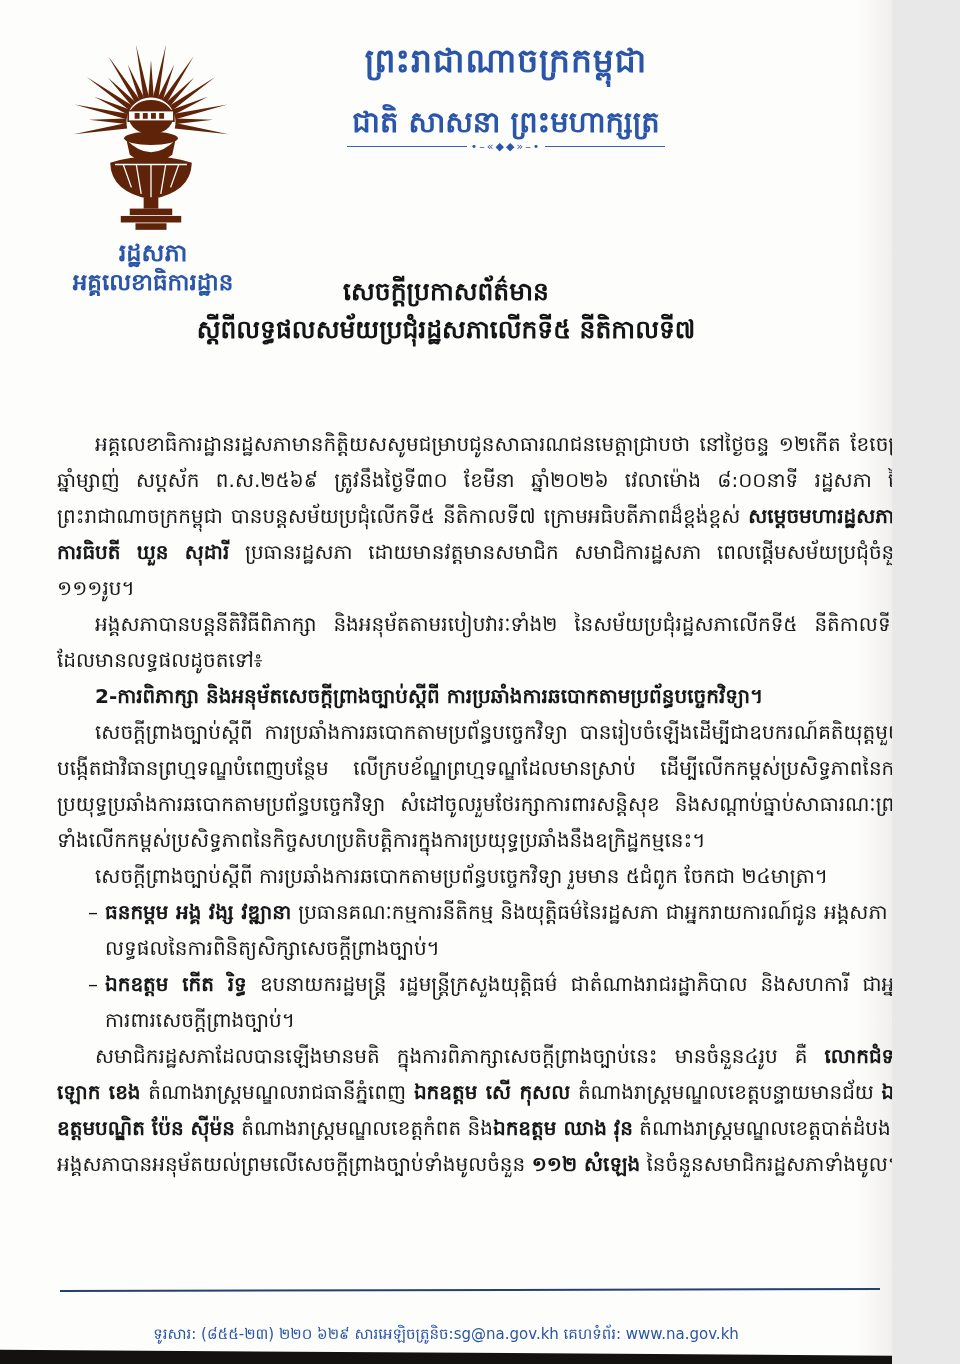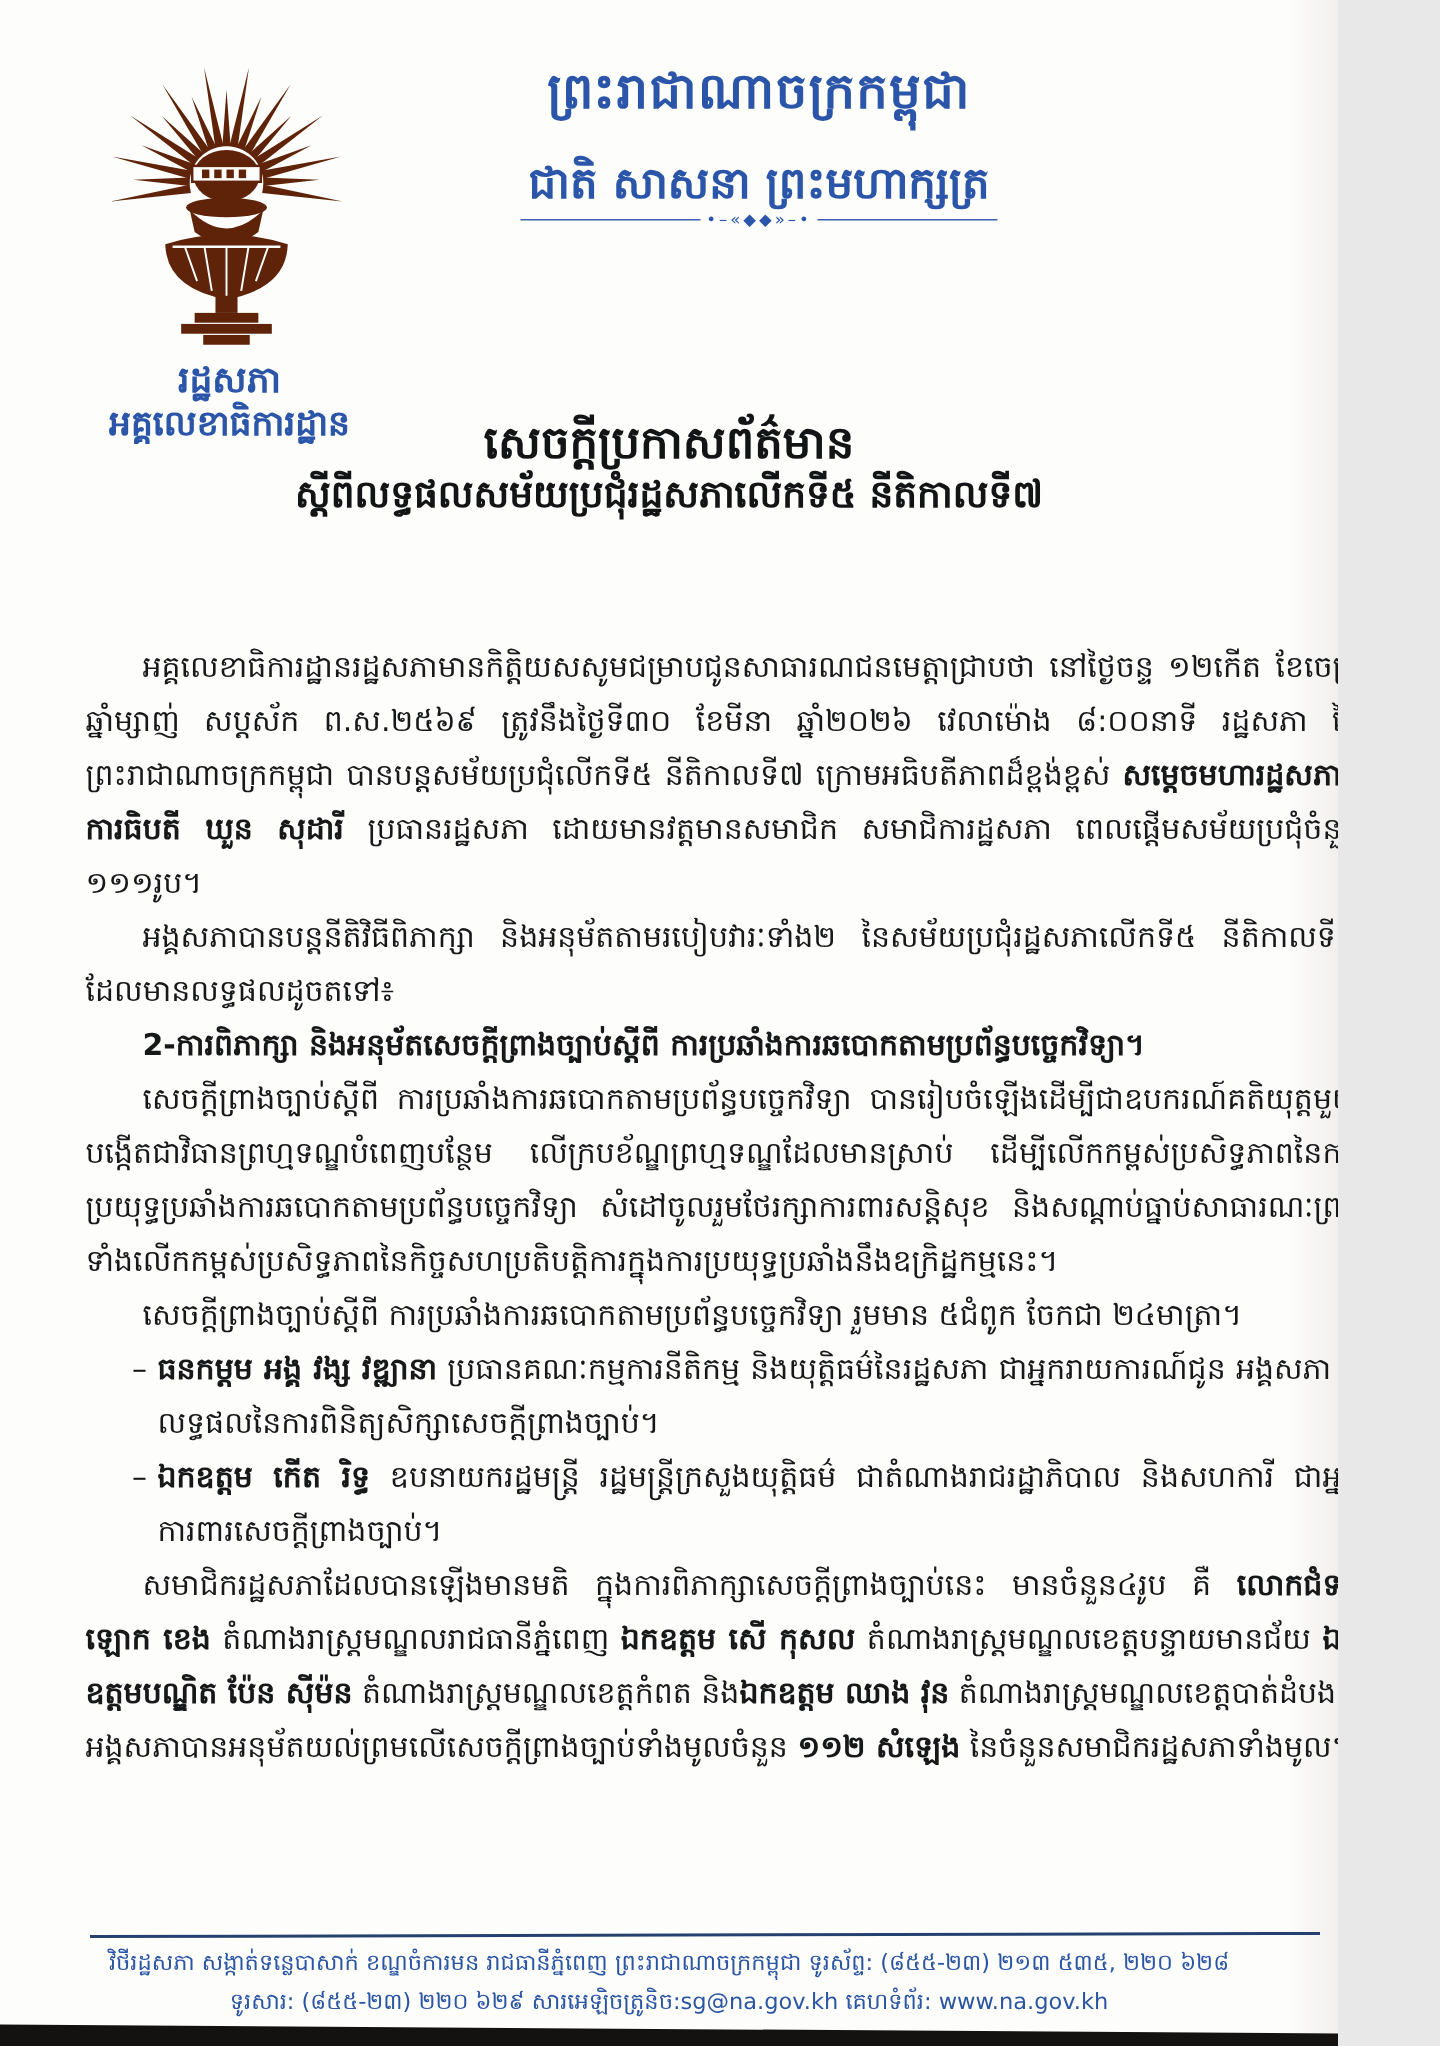--- a/index.html
+++ b/index.html
@@ -23,21 +23,21 @@
   }
   .hdr-divider .rule{width:120px;height:1px;background:#3a62ae;}
   .hdr-divider .orn{font-size:11px;letter-spacing:2px;padding:0 4px;line-height:1;}
   
   .emblem{position:absolute;left:58px;top:42px;width:186px;height:196px;}
   .org{position:absolute;left:30px;width:246px;text-align:center;font-weight:bold;color:#2a55a8;}
   .org-1{top:238px;font-size:24px;}
   .org-2{top:268px;font-size:23px;}
   
   .title-line{position:absolute;left:0;right:0;text-align:center;font-weight:bold;color:#131416;}
-  .title-1{top:276px;font-size:30px;}
+  .title-1{top:276px;font-size:25px;}
   .title-2{top:314px;font-size:25px;}
   .title-3{top:352px;font-size:24px;}
   
   .doc-body{
     position:absolute;top:392px;left:57px;width:850px;
     font-size:20px;line-height:36px;text-align:justify;color:#17181a;margin-top:34px;
   }
   .doc-body p{margin:0;}
   .para.indent{text-indent:38px;}
   .para.flush{text-indent:0;}
@@ -131,17 +131,16 @@
       <p class="para section"><span class="b">2-ការពិភាក្សា និងអនុម័តសេចក្តីព្រាងច្បាប់ស្តីពី ការប្រឆាំងការឆបោកតាមប្រព័ន្ធបច្ចេកវិទ្យា។</span></p>
       <p class="para indent"><span>សេចក្តីព្រាងច្បាប់ស្តីពី ការប្រឆាំងការឆបោកតាមប្រព័ន្ធបច្ចេកវិទ្យា បានរៀបចំឡើងដើម្បីជាឧបករណ៍គតិយុត្តមួយ បង្កើតជាវិធានព្រហ្មទណ្ឌបំពេញបន្ថែម លើក្របខ័ណ្ឌព្រហ្មទណ្ឌដែលមានស្រាប់ ដើម្បីលើកកម្ពស់ប្រសិទ្ធភាពនៃការប្រយុទ្ធប្រឆាំងការឆបោកតាមប្រព័ន្ធបច្ចេកវិទ្យា សំដៅចូលរួមថែរក្សាការពារសន្តិសុខ និងសណ្តាប់ធ្នាប់សាធារណៈព្រមទាំងលើកកម្ពស់ប្រសិទ្ធភាពនៃកិច្ចសហប្រតិបត្តិការក្នុងការប្រយុទ្ធប្រឆាំងនឹងឧក្រិដ្ឋកម្មនេះ។</span></p>
       <p class="para indent"><span>សេចក្តីព្រាងច្បាប់ស្តីពី ការប្រឆាំងការឆបោកតាមប្រព័ន្ធបច្ចេកវិទ្យា រួមមាន ៥ជំពូក ចែកជា ២៤មាត្រា។</span></p>
       <p class="para bullet"><span class="dash">–</span><span class="b">ធនកម្តម អង្គ វង្ស វឌ្ឍានា</span><span> ប្រធានគណៈកម្មការនីតិកម្ម និងយុត្តិធម៌នៃរដ្ឋសភា ជាអ្នករាយការណ៍ជូន អង្គសភា ពីលទ្ធផលនៃការពិនិត្យសិក្សាសេចក្តីព្រាងច្បាប់។</span></p>
       <p class="para bullet"><span class="dash">–</span><span class="b">ឯកឧត្តម កើត រិទ្ធ</span><span> ឧបនាយករដ្ឋមន្ត្រី រដ្ឋមន្ត្រីក្រសួងយុត្តិធម៌ ជាតំណាងរាជរដ្ឋាភិបាល និងសហការី ជាអ្នកការពារសេចក្តីព្រាងច្បាប់។</span></p>
       <p class="para indent"><span>សមាជិករដ្ឋសភាដែលបានឡើងមានមតិ ក្នុងការពិភាក្សាសេចក្តីព្រាងច្បាប់នេះ មានចំនួន៤រូប គឺ </span><span class="b">លោកជំទាវ ឡោក ខេង</span><span> តំណាងរាស្ត្រមណ្ឌលរាជធានីភ្នំពេញ </span><span class="b">ឯកឧត្តម សើ កុសល</span><span> តំណាងរាស្ត្រមណ្ឌលខេត្តបន្ទាយមានជ័យ </span><span class="b">ឯកឧត្តមបណ្ឌិត ប៉ែន ស៊ីម៉ន</span><span> តំណាងរាស្ត្រមណ្ឌលខេត្តកំពត និង</span><span class="b">ឯកឧត្តម ឈាង វុន</span><span> តំណាងរាស្ត្រមណ្ឌលខេត្តបាត់ដំបង។</span></p>
       <p class="para flush"><span>អង្គសភាបានអនុម័តយល់ព្រមលើសេចក្តីព្រាងច្បាប់ទាំងមូលចំនួន </span><span class="b">១១២ សំឡេង</span><span> នៃចំនួនសមាជិករដ្ឋសភាទាំងមូល។</span></p>
     </div>
 
   <div class="footer-rule"></div>
-  <div class="footer-line footer-1">វិថីរដ្ឋសភា សង្កាត់ទន្លេបាសាក់ ខណ្ឌចំការមន រាជធានីភ្នំពេញ ព្រះរាជាណាចក្រកម្ពុជា ទូរស័ព្ទ: (៨៥៥-២៣) ២១៣ ៥៣៥, ២២០ ៦២៨</div>
   <div class="footer-line footer-2">ទូរសារ: (៨៥៥-២៣) ២២០ ៦២៩ សារអេឡិចត្រូនិច:sg@na.gov.kh គេហទំព័រ: www.na.gov.kh</div>
   <div class="scan-bar"></div>
 
 </div>
 
 </body></html>

